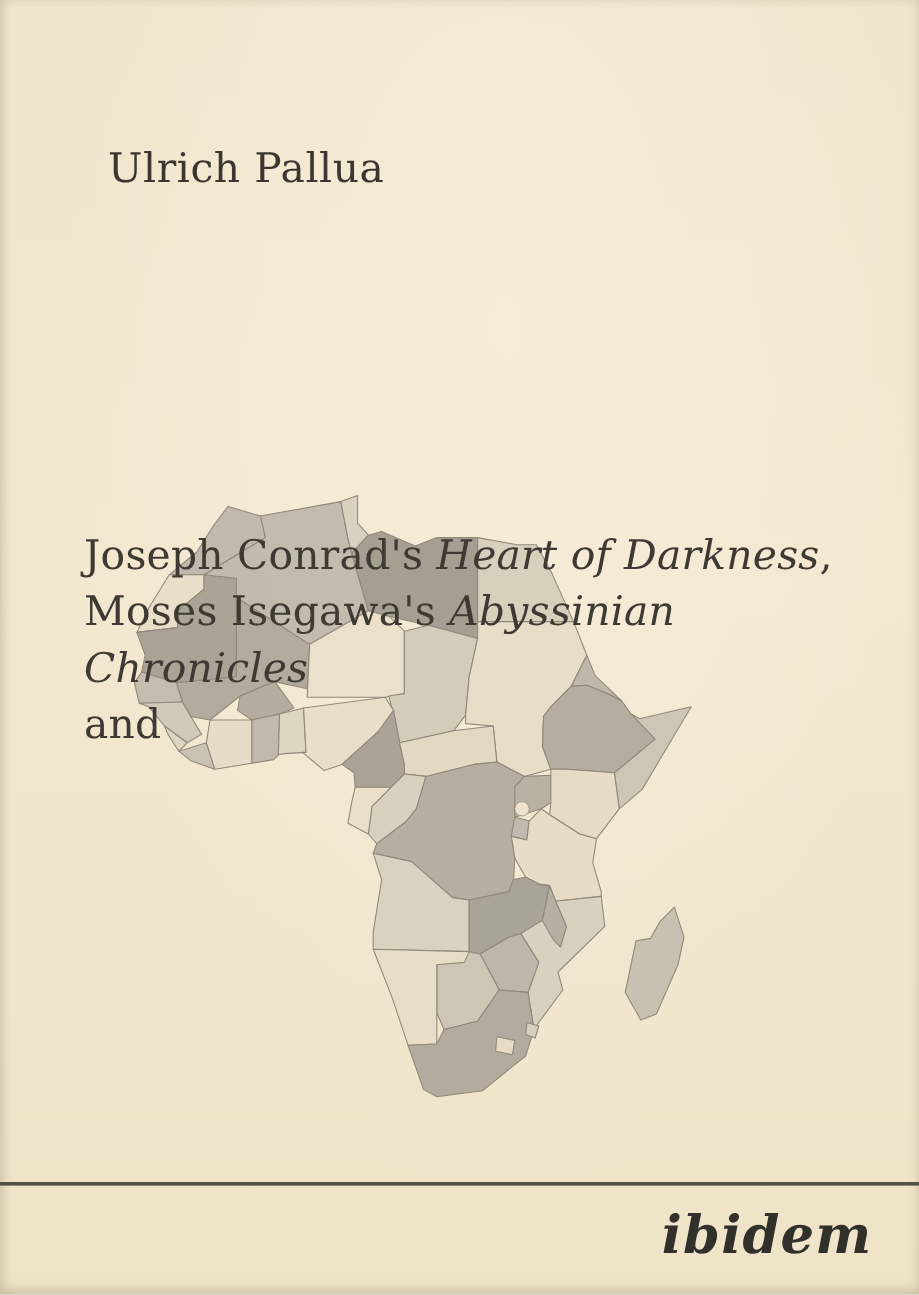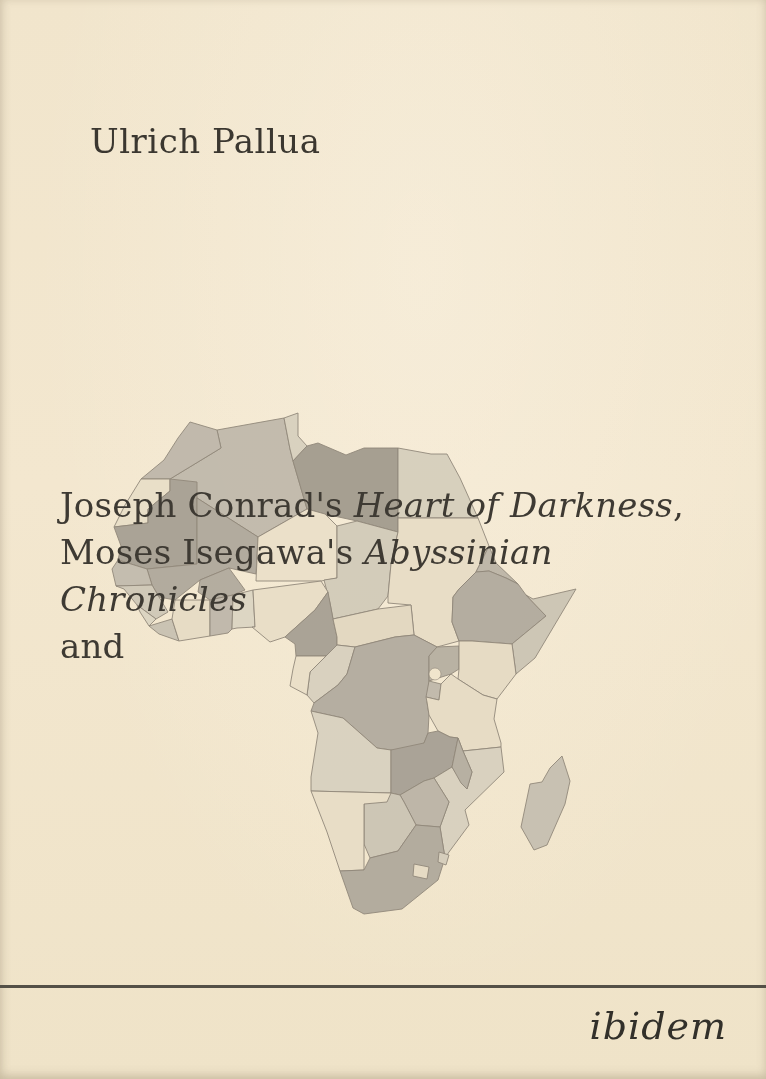--- a/index.html
+++ b/index.html
@@ -17,40 +17,39 @@
     position:absolute;left:70px;top:122px;
     font-size:34px;line-height:1.15;
     color:#3b3730;letter-spacing:.5px;margin-left:20px;
   }
   .title{
     position:absolute;left:70px;top:250px;width:640px;
     font-size:36px;line-height:50px;font-weight:bold;
     color:#2e2b25;letter-spacing:.3px;
   }
   .subtitle{
-    position:absolute;left:60px;top:440px;width:680px;
+    position:absolute;left:70px;top:440px;width:680px;
     font-size:34px;line-height:47px;
     color:#3e3a33;letter-spacing:.2px;
     z-index:3;
-    margin-top:42px;
   }
   .subtitle .it{font-style:italic;}
   .map-wrap{
     position:absolute;left:111px;top:412px;width:470px;height:505px;
     z-index:1;opacity:.96;
   }
   .map-wrap svg{width:100%;height:100%;display:block;}
   .rule{
     position:absolute;left:0;top:985px;width:766px;height:3px;
     background:#545047;
   }
   .publisher{
     position:absolute;right:39px;top:1006px;
-    font-size:38px;line-height:1.1;
-    font-weight:normal;font-style:italic;
+    font-size:44px;line-height:1.1;
+    font-weight:bold;font-style:italic;
     color:#32302a;letter-spacing:1px;
   }
 </style>
 </head>
 <body>
 
 <div class="cover">
 
   <div class="map-wrap">
     <svg viewBox="0 0 470 505" xmlns="http://www.w3.org/2000/svg" aria-hidden="true">

